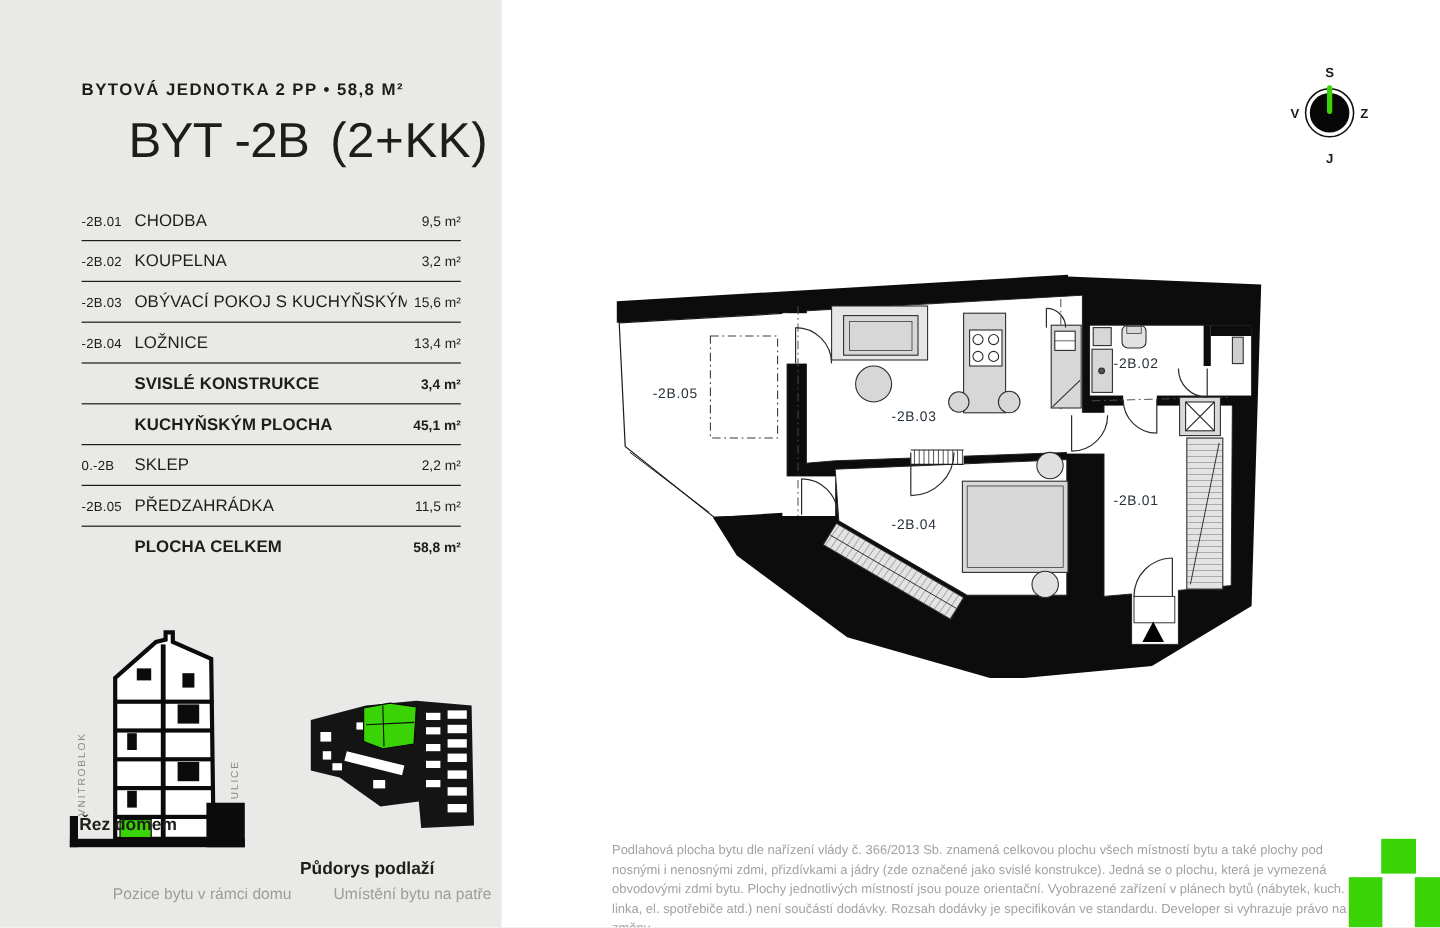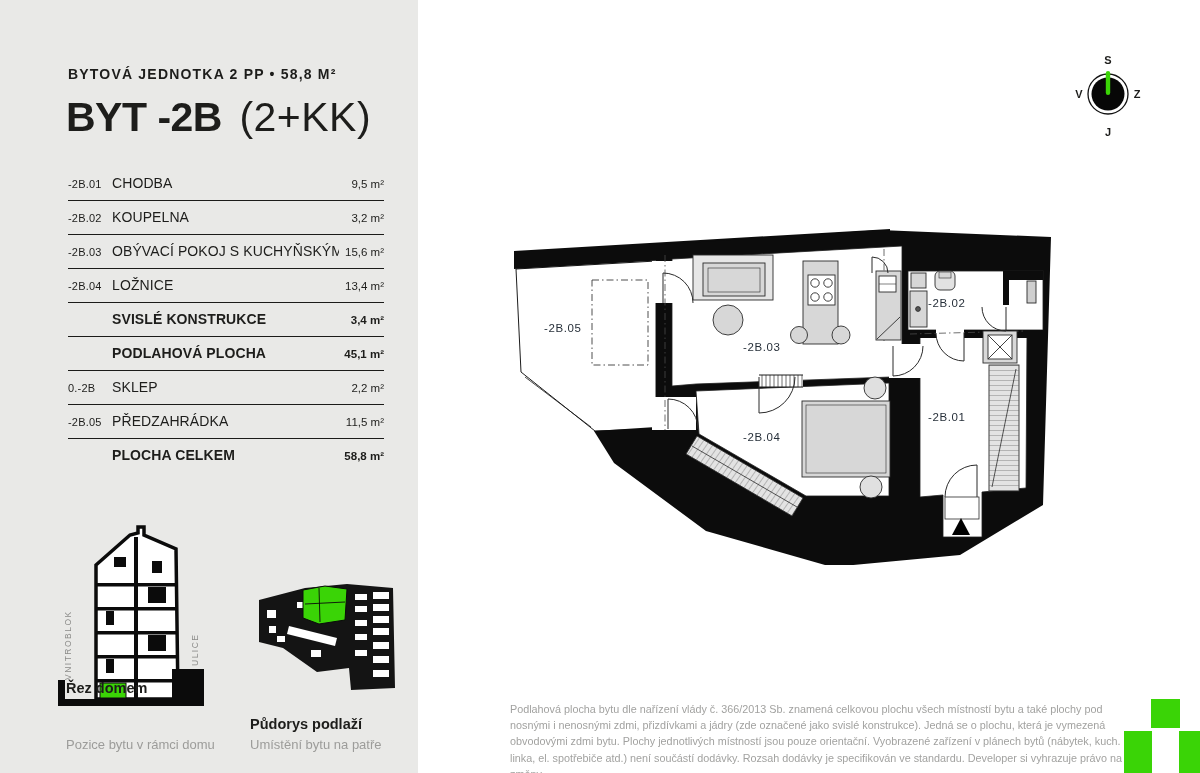--- a/index.html
+++ b/index.html
@@ -4,35 +4,35 @@
 <style>
   html,body{margin:0;padding:0;}
   body{font-family:"Liberation Sans","DejaVu Sans",sans-serif;background:#e9e9e7;}
   #page{position:relative;width:1200px;height:773px;overflow:hidden;background:#e9e9e7;}
   #white-panel{position:absolute;left:418px;top:0;width:782px;height:773px;background:#ffffff;}
   .abs{position:absolute;}
 
   
   #subtitle{left:68px;top:66px;font-size:14px;font-weight:700;letter-spacing:1.2px;color:#1d1d1b;}
   #title{left:66px;top:94px;font-size:41px;color:#1d1d1b;white-space:nowrap;}
-  #title .t-bold{font-weight:700;letter-spacing:-0.5px;}
+  #title .t-bold{font-weight:400;letter-spacing:-0.5px;margin-left:41px;}
   #title .t-light{font-weight:300;letter-spacing:0.5px;margin-left:6px;text-align:center;}
 
   
   #area-table{left:68px;top:167px;width:316px;color:#1d1d1b;}
   .trow{display:flex;align-items:baseline;border-bottom:1.5px solid #1b1b19;padding:8px 0 9px 0;white-space:nowrap;}
   .trow:last-child{border-bottom:none;}
   .tcode{width:44px;font-size:11px;font-weight:500;letter-spacing:0.2px;flex:0 0 auto;}
   .tlabel{flex:1 1 auto;font-size:14px;font-weight:500;letter-spacing:0.1px;overflow:hidden;}
   .tval{flex:0 0 auto;font-size:11.5px;font-weight:500;text-align:right;margin-left:6px;}
   .trow.bold .tlabel,.trow.bold .tcode,.trow.bold .tval{font-weight:800;}
 
   
   .cap-title{font-size:14.5px;font-weight:800;color:#1d1d1b;}
-  .cap-sub{font-size:13px;font-weight:400;color:#9c9c9a;}
+  .cap-sub{font-size:13px;font-weight:400;color:#9c9c9a;margin-left:28px;}
   .vlabel{font-size:8.5px;letter-spacing:1.5px;color:#8b8b89;writing-mode:vertical-rl;transform:rotate(180deg);}
 
   
   #disclaimer{left:510px;top:701px;width:612px;font-size:10.8px;line-height:1.5;color:#a2a2a0;}
 
   
   .logo-sq{position:absolute;background:#3ad406;}
 
   svg text{font-family:"Liberation Sans","DejaVu Sans",sans-serif;}
 </style>
@@ -69,21 +69,21 @@
         <span class="tlabel">LOŽNICE</span>
         <span class="tval">13,4 m²</span>
       </div>
     <div class="trow bold">
         <span class="tcode"></span>
         <span class="tlabel">SVISLÉ KONSTRUKCE</span>
         <span class="tval">3,4 m²</span>
       </div>
     <div class="trow bold">
         <span class="tcode"></span>
-        <span class="tlabel">PODLAHOVÁ PLOCHA</span>
+        <span class="tlabel">KUCHYŇSKÝM PLOCHA</span>
         <span class="tval">45,1 m²</span>
       </div>
     <div class="trow">
         <span class="tcode">0.-2B</span>
         <span class="tlabel">SKLEP</span>
         <span class="tval">2,2 m²</span>
       </div>
     <div class="trow">
         <span class="tcode">-2B.05</span>
         <span class="tlabel">PŘEDZAHRÁDKA</span>

